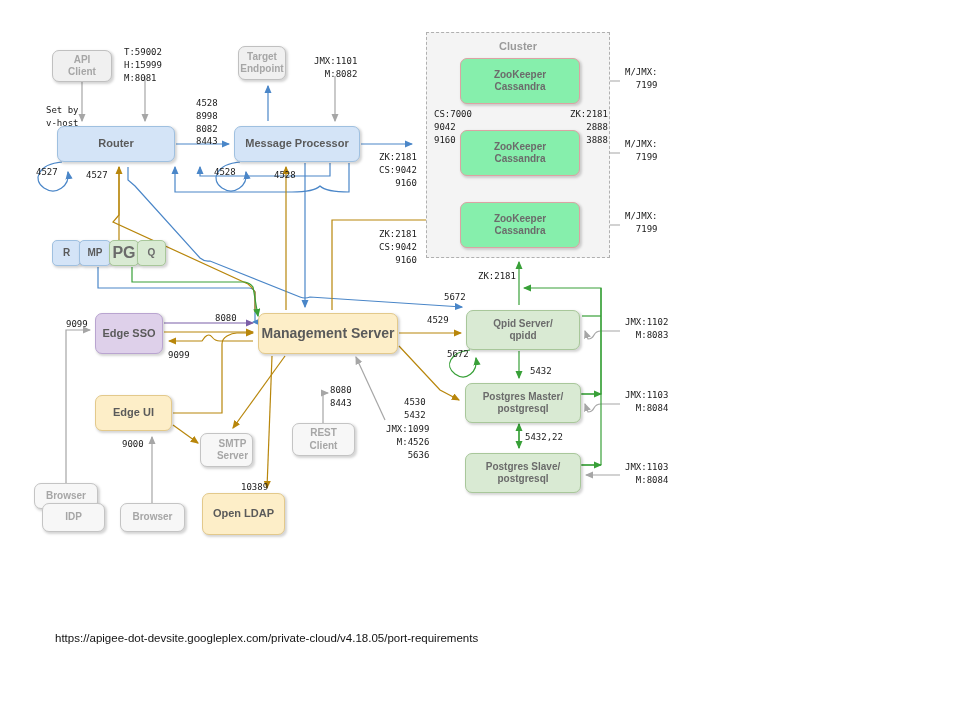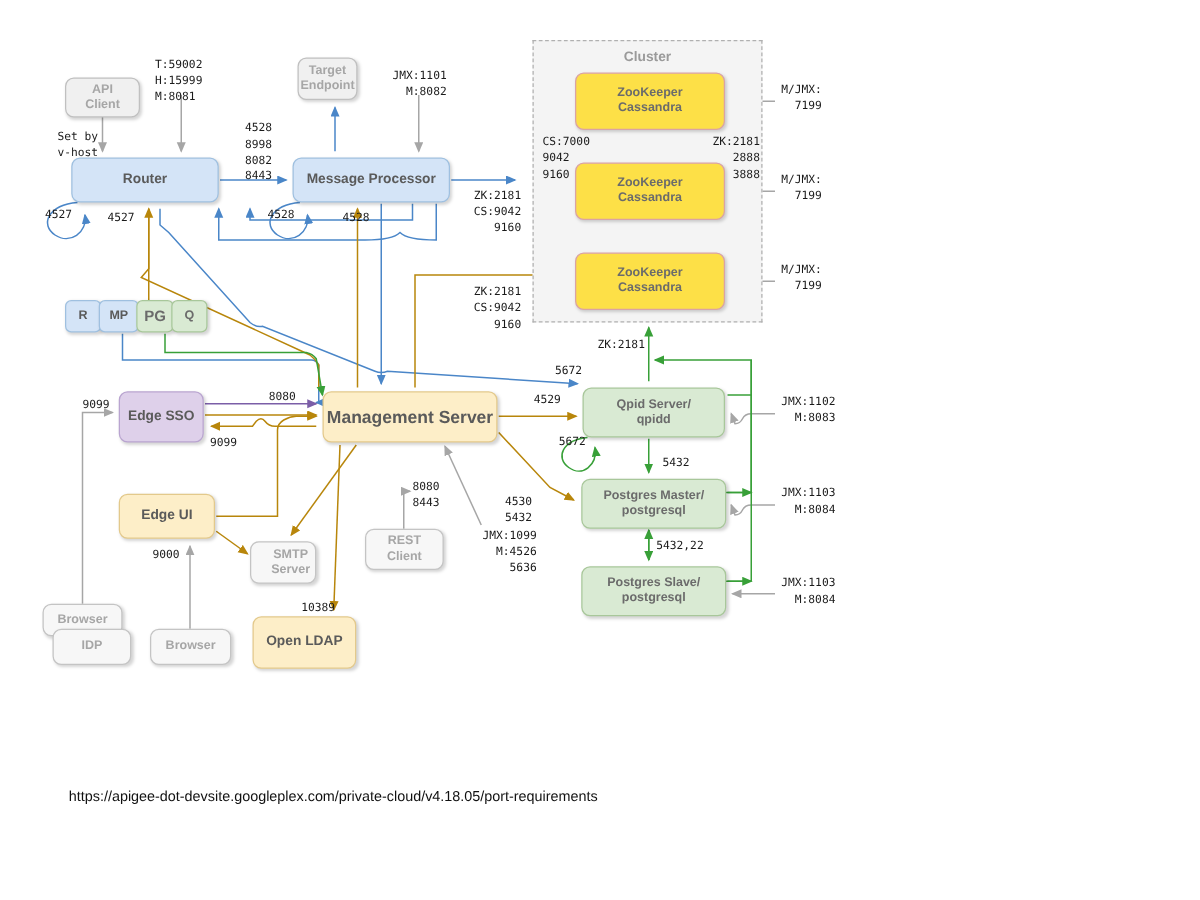--- a/index.html
+++ b/index.html
@@ -35,21 +35,21 @@
     display: flex;
     align-items: center;
     justify-content: center;
     text-align: center;
     line-height: 1.22;
     box-shadow: 1.5px 1.5px 2.5px rgba(0,0,0,0.17);
     z-index: 5;
   }
   .n-blue   { background:#d4e4f7; border:1px solid #9fc0e0; color:#5a5a5a; font-weight:bold; }
   .n-green  { background:#d9ead3; border:1px solid #a8c79a; color:#6b6b6b; font-weight:bold; }
-  .n-red    { background:#fde047; border:1px solid #dba3a3; color:#6b6b6b; font-weight:bold; }
+  .n-red    { background:#86efac; border:1px solid #dba3a3; color:#6b6b6b; font-weight:bold; }
   .n-yellow { background:#fdeec8; border:1px solid #e3c98b; color:#5a5a5a; font-weight:bold; }
   .n-purple { background:#ded0ea; border:1px solid #b9a4d0; color:#5a5a5a; font-weight:bold; }
   .n-gray   { background:#f0f0f0; border:1px solid #c0c0c0; color:#a6a6a6; font-weight:bold; }
   .n-white  { background:#f7f7f7; border:1px solid #c4c4c4; color:#a6a6a6; font-weight:bold; }
 
   .cluster-box {
     position: absolute;
     box-sizing: border-box;
     border: 1px dashed #b0b0b0;
     background: #f4f4f4;
@@ -194,21 +194,21 @@
       <path d="M582,394 L601,394 L601,288 L524,288" stroke="#38a038" marker-end="url(#ah-green)"></path>
       <path d="M582,465 L601,465" stroke="#38a038"></path>
       <path d="M578,394 L601,394" stroke="#38a038" marker-end="url(#ah-green)"></path>
       <path d="M578,465 L601,465" stroke="#38a038" marker-end="url(#ah-green)"></path>
       <path d="M601,465 L601,288" stroke="#38a038"></path>
       <path d="M582,316 L601,316" stroke="#38a038"></path>
     </g>
   </svg>
 
   <div id="nodes-layer">
-      <div class="node n-gray" style="left: 52px; top: 62px; width: 60px; height: 32px; font-size: 10px;">
+      <div class="node n-gray" style="left: 52px; top: 50px; width: 60px; height: 32px; font-size: 10px;">
         <span style="white-space: pre-line;">API
 Client</span>
       </div>
       <div class="node n-blue" style="left: 57px; top: 126px; width: 118px; height: 36px; font-size: 11px;">
         <span style="white-space: pre-line;">Router</span>
       </div>
       <div class="node n-gray" style="left: 238px; top: 46px; width: 48px; height: 34px; font-size: 10px;">
         <span style="white-space: pre-line;">Target
 Endpoint</span>
       </div>
@@ -270,21 +270,21 @@
       </div>
     </div>
 
   <div id="strip-layer">
       <div class="node n-blue" style="left: 52px; top: 240px; width: 29px; height: 26px; font-size: 10px; border-radius: 5px;">
         <span>R</span>
       </div>
       <div class="node n-blue" style="left: 79px; top: 240px; width: 32px; height: 26px; font-size: 10px; border-radius: 5px;">
         <span>MP</span>
       </div>
-      <div class="node n-green" style="left: 109px; top: 240px; width: 30px; height: 26px; font-size: 12px; border-radius: 5px;">
+      <div class="node n-green" style="left: 109px; top: 240px; width: 30px; height: 26px; font-size: 16px; border-radius: 5px;">
         <span>PG</span>
       </div>
       <div class="node n-green" style="left: 137px; top: 240px; width: 29px; height: 26px; font-size: 10px; border-radius: 5px;">
         <span>Q</span>
       </div>
     </div>
 
   <div id="labels-layer">
       <div class="lbl" style="left: 124px; top: 46px;">T:59002
 H:15999

